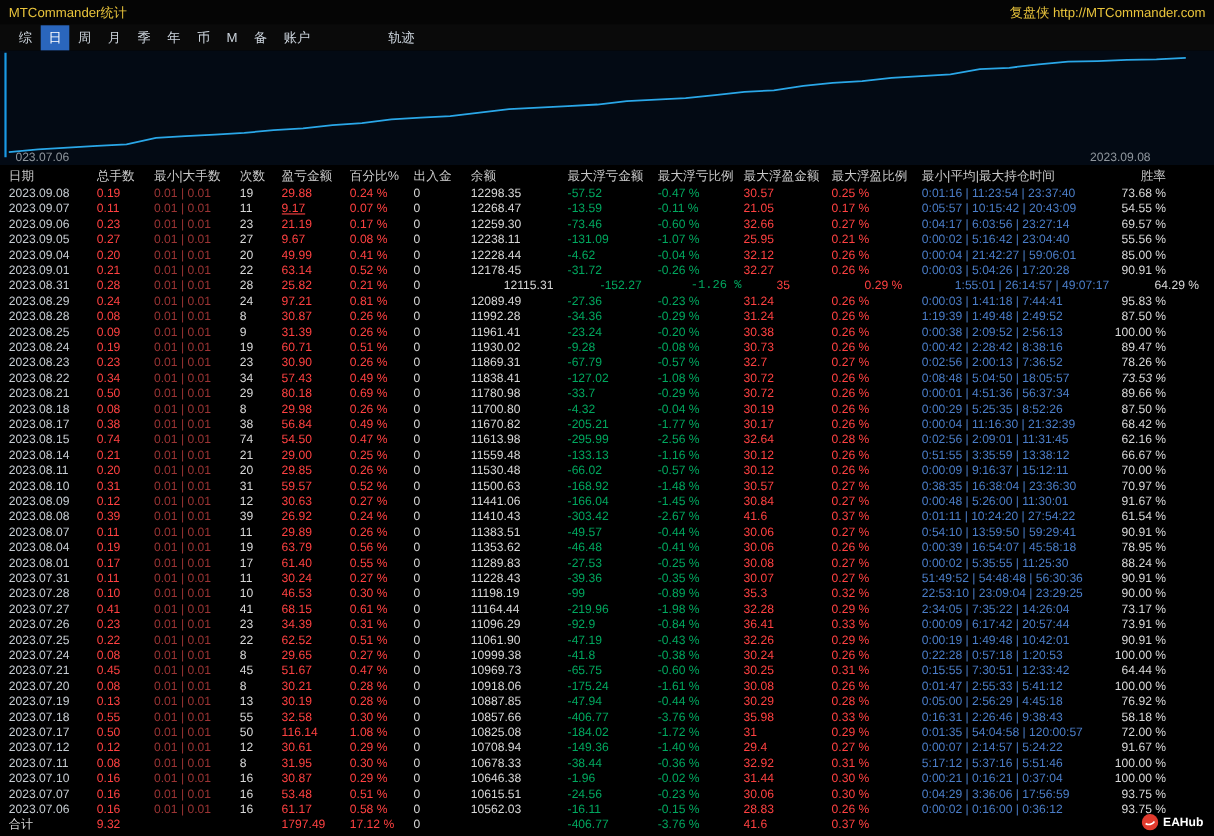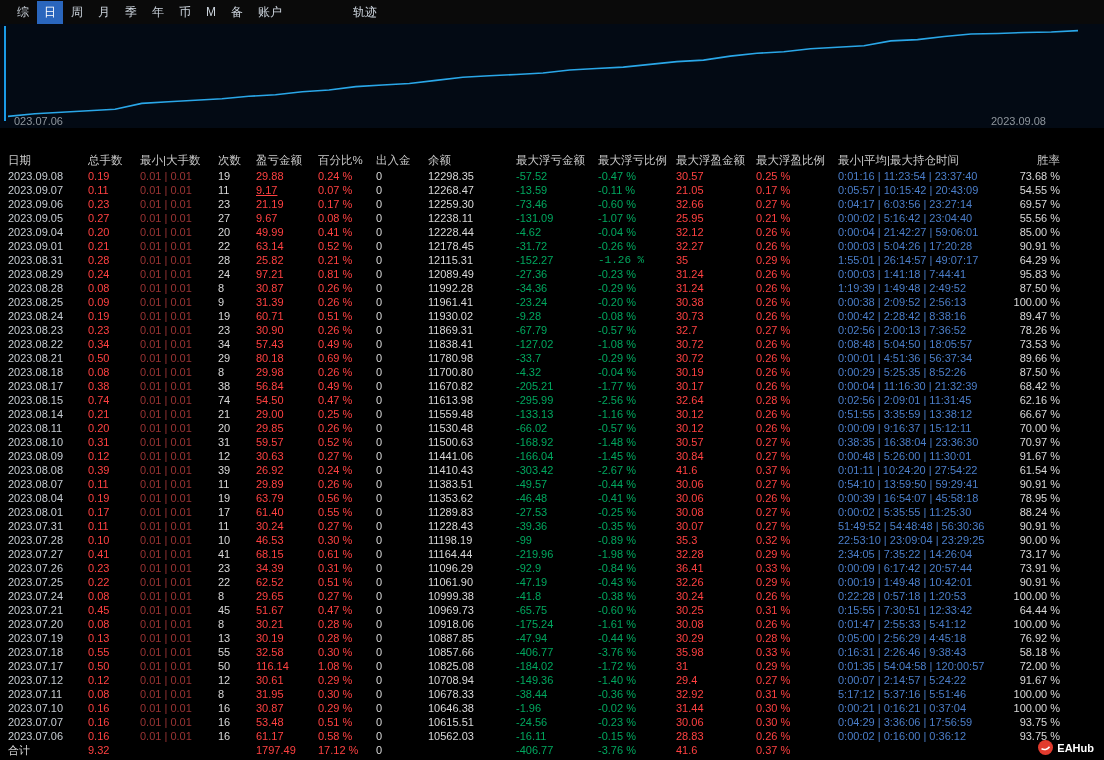--- a/index.html
+++ b/index.html
@@ -26,20 +26,24 @@
   .dim{color:var(--dim);} .red{color:var(--red);} .darkred{color:var(--darkred);}
   .green{color:var(--green);} .blue{color:var(--blue);} .text{color:var(--text);}
   .logo{position:absolute;right:10px;bottom:5px;display:flex;align-items:center;gap:4px;cursor:pointer;}
   .logo-text{color:#fff;font-weight:bold;font-size:11px;}
 </style>
 </head>
 <body>
 
 <div class="window">
 
+  <div class="titlebar">
+    <span class="title">MTCommander统计</span>
+    <span class="title-link">复盘侠 http://MTCommander.com</span>
+  </div>
 
   <div class="menubar" id="menubar">
       <span class="menu-item">综</span>
       <span class="menu-item selected">日</span>
       <span class="menu-item">周</span>
       <span class="menu-item">月</span>
       <span class="menu-item">季</span>
       <span class="menu-item">年</span>
       <span class="menu-item">币</span>
       <span class="menu-item">M</span>
@@ -172,21 +176,21 @@
           <span class="cell text" style="width: 60px; text-align: right;">90.91 %</span>
         </div>
         <div class="trow">
           <span class="cell dim" style="width: 80px;">2023.08.31</span>
           <span class="cell red" style="width: 52px;">0.28</span>
           <span class="cell darkred" style="width: 78px;">0.01 | 0.01</span>
           <span class="cell text" style="width: 38px;">28</span>
           <span class="cell red" style="width: 62px;">25.82</span>
           <span class="cell red" style="width: 58px;">0.21 %</span>
           <span class="cell text" style="width: 52px;">0</span>
-          <span class="cell text" style="width: 88px;">12115.31</span>
+          <span class="cell text" style="width: 88px; margin-left: 30px;">12115.31</span>
           <span class="cell green" style="width: 82px;">-152.27</span>
           <span class="cell green" style="width: 78px; font-family: Liberation Mono, monospace;">-1.26 %</span>
           <span class="cell red" style="width: 80px;">35</span>
           <span class="cell red" style="width: 82px;">0.29 %</span>
           <span class="cell blue" style="width: 162px;">1:55:01 | 26:14:57 | 49:07:17</span>
           <span class="cell text" style="width: 60px; text-align: right;">64.29 %</span>
         </div>
         <div class="trow">
           <span class="cell dim" style="width: 80px;">2023.08.29</span>
           <span class="cell red" style="width: 52px;">0.24</span>
@@ -274,21 +278,21 @@
           <span class="cell text" style="width: 38px;">34</span>
           <span class="cell red" style="width: 62px;">57.43</span>
           <span class="cell red" style="width: 58px;">0.49 %</span>
           <span class="cell text" style="width: 52px;">0</span>
           <span class="cell text" style="width: 88px;">11838.41</span>
           <span class="cell green" style="width: 82px;">-127.02</span>
           <span class="cell green" style="width: 78px;">-1.08 %</span>
           <span class="cell red" style="width: 80px;">30.72</span>
           <span class="cell red" style="width: 82px;">0.26 %</span>
           <span class="cell blue" style="width: 162px;">0:08:48 | 5:04:50 | 18:05:57</span>
-          <span class="cell text" style="width: 60px; text-align: right;">73.53 %</span>
+          <span class="cell text" style="width: 60px; text-align: right; font-style: italic;">73.53 %</span>
         </div>
         <div class="trow">
           <span class="cell dim" style="width: 80px;">2023.08.21</span>
           <span class="cell red" style="width: 52px;">0.50</span>
           <span class="cell darkred" style="width: 78px;">0.01 | 0.01</span>
           <span class="cell text" style="width: 38px;">29</span>
           <span class="cell red" style="width: 62px;">80.18</span>
           <span class="cell red" style="width: 58px;">0.69 %</span>
           <span class="cell text" style="width: 52px;">0</span>
           <span class="cell text" style="width: 88px;">11780.98</span>

